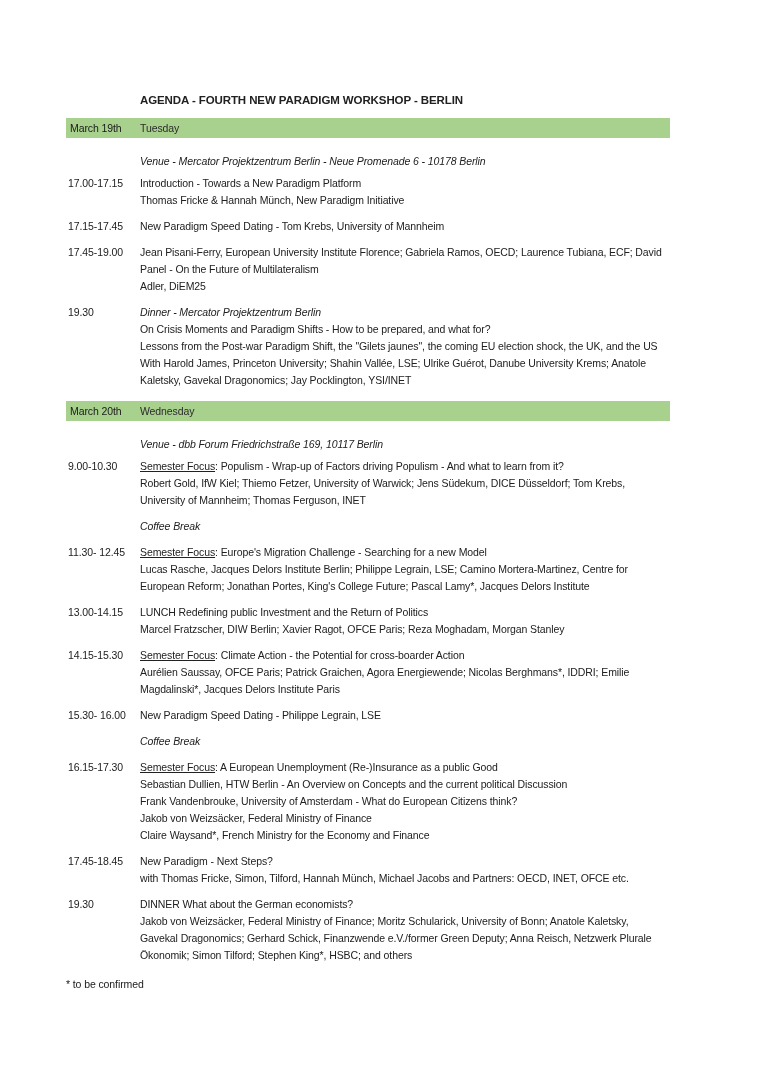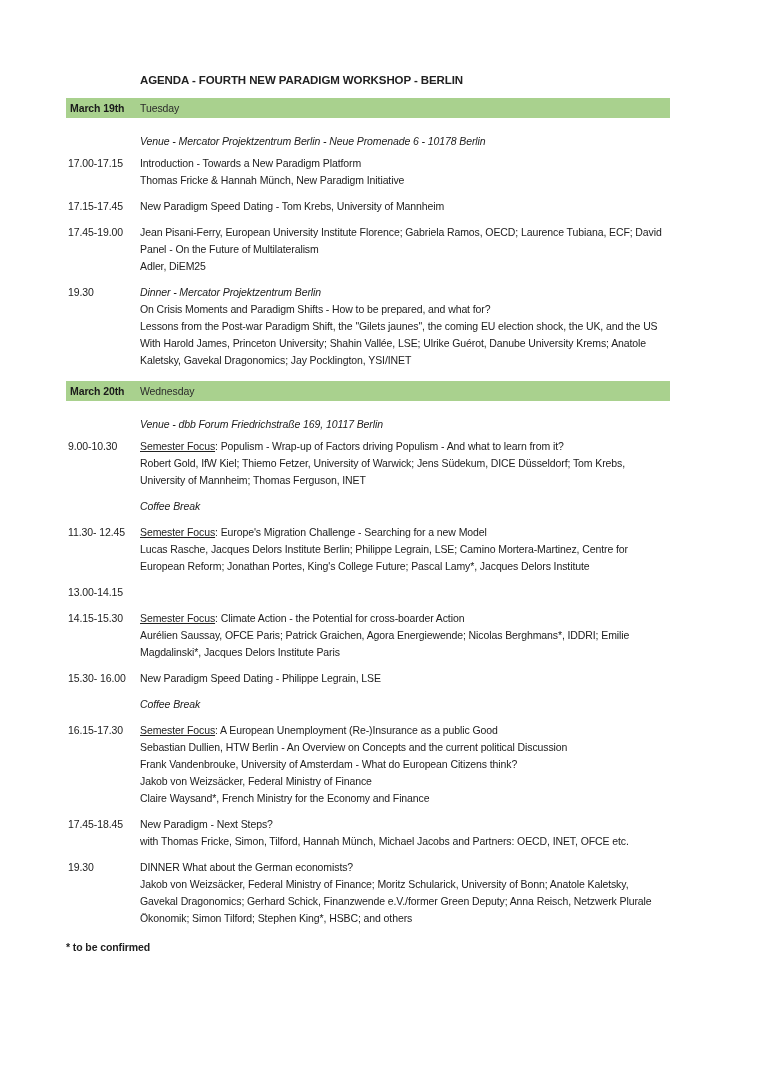--- a/index.html
+++ b/index.html
@@ -1,20 +1,20 @@
 <!DOCTYPE html>
 <html><head>
 <meta charset="utf-8">
 <style>
   html,body{margin:0;padding:0;background:#ffffff;}
   .page{
     position:relative;
     width:768px;height:1087px;
     box-sizing:border-box;
-    padding:72px 98px 0 66px;
+    padding:92px 98px 0 66px;
     background:#ffffff;
     font-family:"Liberation Sans","DejaVu Sans",sans-serif;
     font-size:10.5px;
     line-height:17px;
     color:#212121;
     letter-spacing:-0.1px;
     overflow:hidden;
   }
   .title{
     margin-left:74px;
@@ -28,37 +28,37 @@
     display:grid;
     grid-template-columns:70px auto;
     align-items:center;
     box-sizing:border-box;
     width:604px;
     height:20px;
     padding-left:4px;
     margin-bottom:15px;
     background:var(--bar-green,#a9d18e);
   }
-  .bar-date{font-weight:700;color:#1a1a1a;}
+  .bar-date{font-weight:400;color:#1a1a1a;}
   .bar-day{color:#2b2b2b;}
   .row{
     display:grid;
     grid-template-columns:74px 1fr;
     width:604px;
   }
   .venue-row{margin-bottom:5px;}
   .entry-row{margin-bottom:9px;}
   .time{white-space:nowrap;padding-left:2px;}
   .text{min-width:0;}
   .line{white-space:nowrap;}
   .b{font-weight:400;}
   .i{font-style:italic;}
   .u{text-decoration:underline;}
   .venue-text{font-style:italic;}
-  .footnote{margin-top:4px;font-weight:bold;}
+  .footnote{margin-top:4px;}
 </style>
 </head>
 <body>
 
 <div class="page" style="--bar-green: #a9d18e;">
   <div class="title">AGENDA - FOURTH NEW PARADIGM WORKSHOP - BERLIN</div>
   <div id="agenda">
       <div class="section">
         <div class="daybar">
           <span class="bar-date">March 19th</span>
@@ -126,20 +126,24 @@
         <div class="row entry-row">
           <div class="time">11.30- 12.45</div>
           <div class="text">
             <div class="line"><span class="u">Semester Focus</span><span>: </span><span class="b">Europe's Migration Challenge - Searching for a new Model</span></div>
             <div class="line"><span>Lucas Rasche, Jacques Delors Institute Berlin; Philippe Legrain, LSE; Camino Mortera-Martinez, Centre for</span></div>
             <div class="line"><span>European Reform; Jonathan Portes, King's College Future; Pascal Lamy*, Jacques Delors Institute</span></div>
           </div>
         </div>
         <div class="row entry-row">
           <div class="time">13.00-14.15</div>
+          <div class="text">
+            <div class="line"><span class="b">LUNCH Redefining public Investment and the Return of Politics</span></div>
+            <div class="line"><span>Marcel Fratzscher, DIW Berlin; Xavier Ragot, OFCE Paris; Reza Moghadam, Morgan Stanley</span></div>
+          </div>
         </div>
         <div class="row entry-row">
           <div class="time">14.15-15.30</div>
           <div class="text">
             <div class="line"><span class="u">Semester Focus</span><span>: </span><span class="b">Climate Action - the Potential for cross-boarder Action</span></div>
             <div class="line"><span>Aurélien Saussay, OFCE Paris; Patrick Graichen, Agora Energiewende; Nicolas Berghmans*, IDDRI; Emilie</span></div>
             <div class="line"><span>Magdalinski*, Jacques Delors Institute Paris</span></div>
           </div>
         </div>
         <div class="row entry-row">

